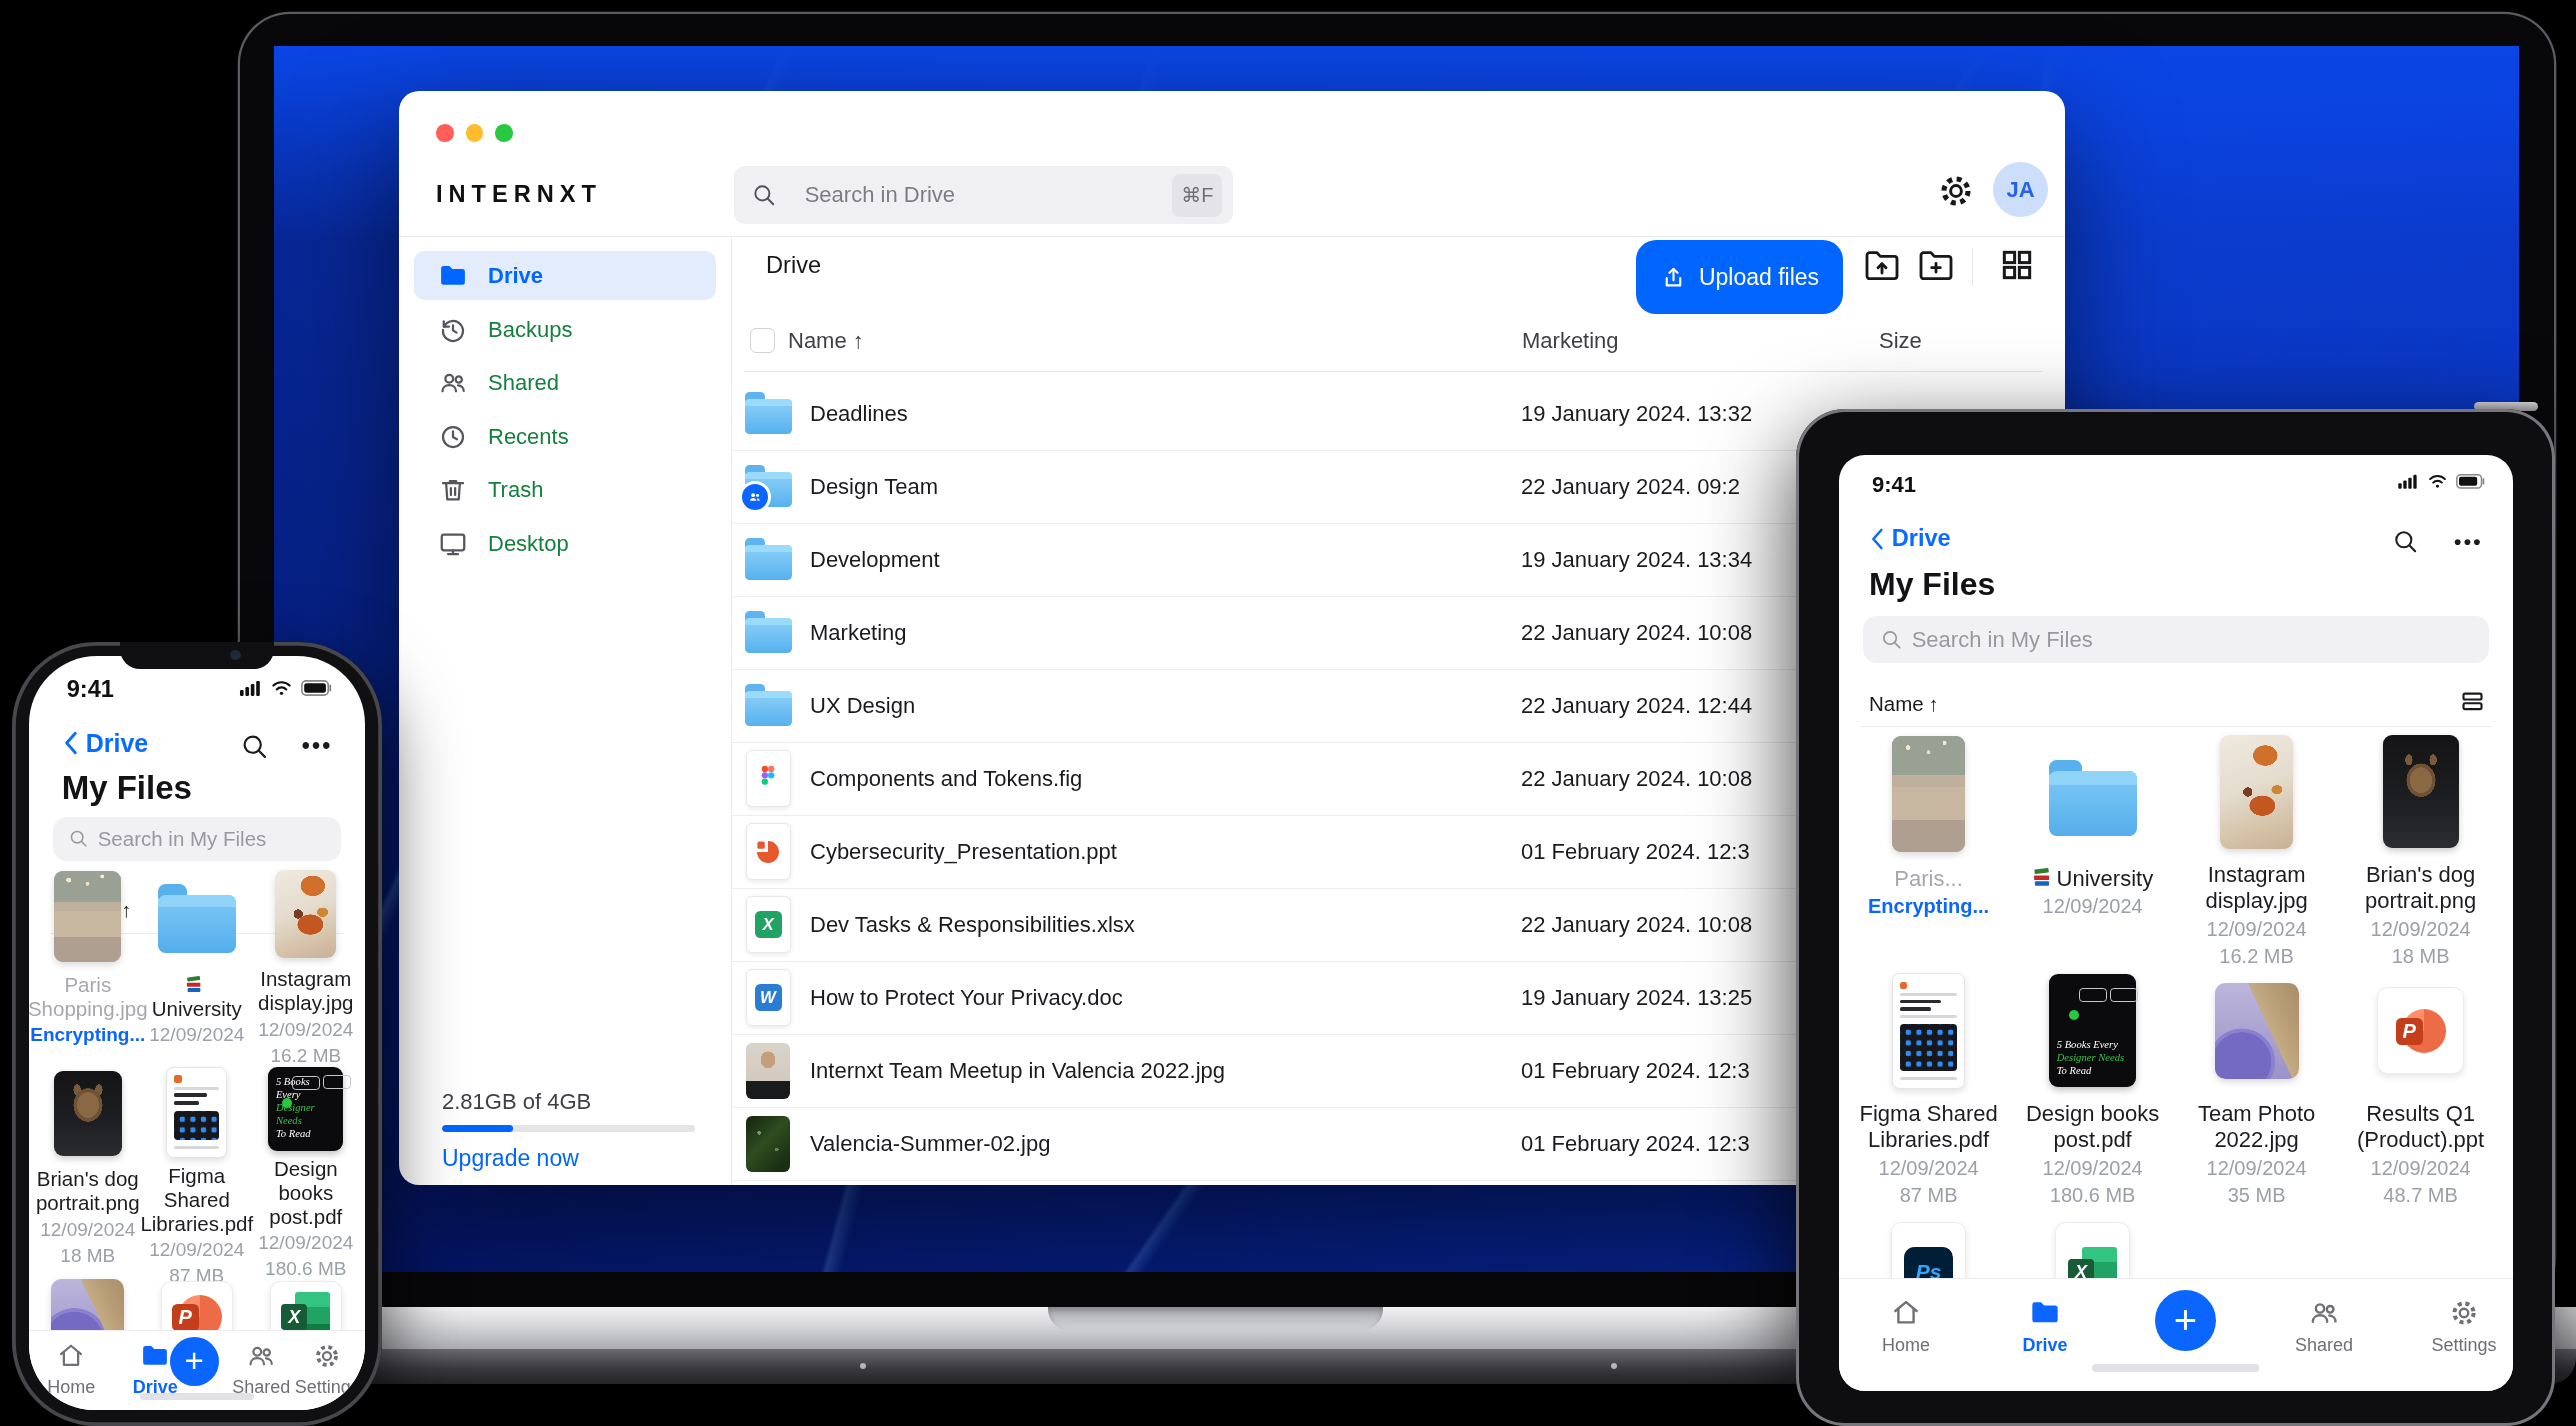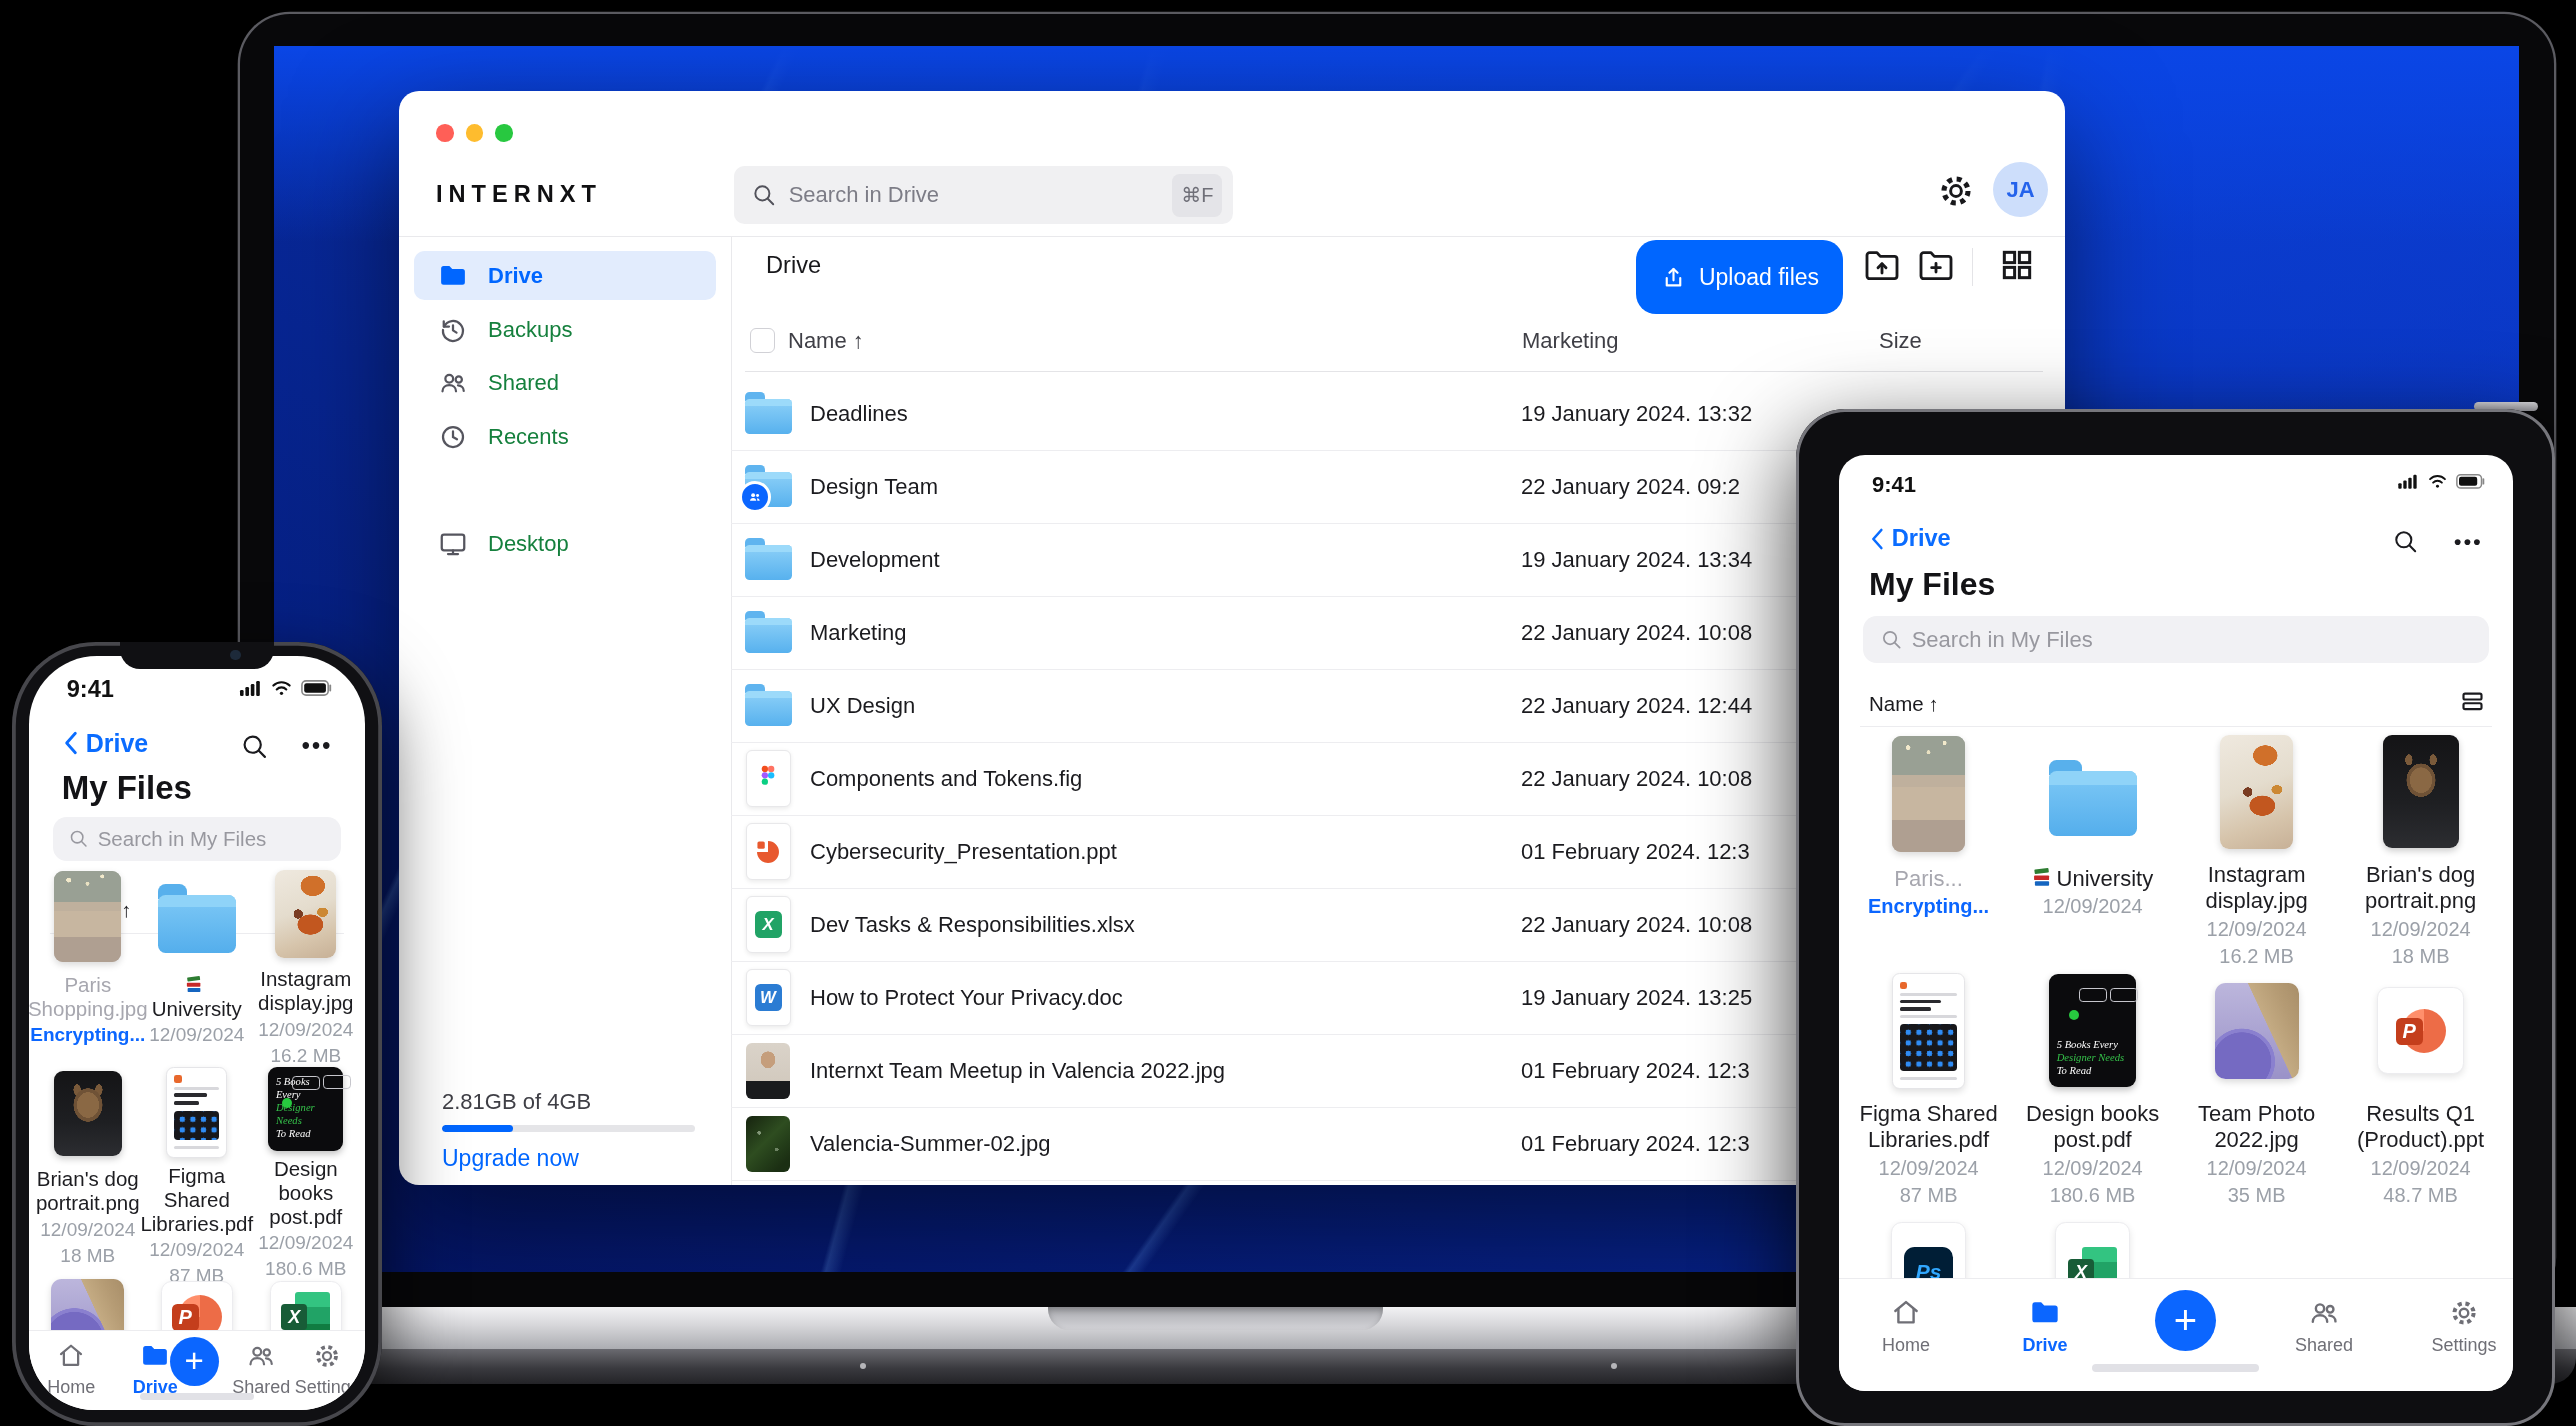--- a/index.html
+++ b/index.html
@@ -30,21 +30,21 @@
   .win{position:absolute;left:399px;top:91px;width:1666px;height:1094px;background:#fff;border-radius:20px;
     box-shadow:0 38px 106px rgba(0,0,0,.5);overflow:hidden;}
   .lights{position:absolute;left:37px;top:33px;display:flex;gap:12px;}
   .lights i{width:17.5px;height:17.5px;border-radius:50%;}
   .lt-r{background:#ff5f57;} .lt-y{background:#febc2e;} .lt-g{background:#28c840;}
   .logo{position:absolute;left:37px;top:90px;font-size:23.6px;font-weight:800;letter-spacing:6px;color:#101012;}
   .win-hdiv{position:absolute;left:0;top:145px;width:100%;height:0.8px;background:#e9e9ec;}
   .sb-vdiv{position:absolute;left:332px;top:145px;width:0.8px;height:949px;background:#e9e9ec;}
   .wsearch{position:absolute;left:335px;top:75px;width:499px;height:58px;background:#f0f0f2;border-radius:10.6px;
     display:flex;align-items:center;padding:0 10.6px 0 16.7px;box-sizing:border-box;}
-  .wsearch .ph{flex:1;margin-left:12px;font-size:22px;color:#7c7c86;}
+  .wsearch .ph{flex:1;margin-left:28px;font-size:22px;color:#7c7c86;}
   .kbd{width:50px;height:43px;background:#e4e4e8;border-radius:7.6px;display:flex;align-items:center;justify-content:center;
     font-size:20px;color:#6f6f78;}
   .gear-btn{position:absolute;left:1538px;top:81px;}
   .avatar{position:absolute;left:1594px;top:71px;width:55px;height:55px;border-radius:50%;background:#cddefb;
     display:flex;align-items:center;justify-content:center;font-size:22px;font-weight:700;color:#2563eb;}
 
   
   .sbi{position:absolute;left:15px;width:302px;height:49px;border-radius:10.6px;display:flex;align-items:center;
     padding-left:24px;box-sizing:border-box;gap:20px;font-size:22px;color:#15803d;}
   .sbi.active{background:#e2ecfd;color:#0066ff;font-weight:600;}
@@ -255,20 +255,29 @@
       </svg>
     <span>Shared</span>
   </div>
   <div class="sbi" style="top:321px">
     <svg width="30" height="30" viewBox="0 0 24 24" fill="none" stroke="currentColor" stroke-width="1.8" stroke-linecap="round">
         <circle cx="12" cy="12" r="8"></circle>
         <path d="M12 7.5V12l3.2 1.8"></path>
       </svg>
     <span>Recents</span>
   </div>
+  <div class="sbi" style="top:374px">
+    <svg width="30" height="30" viewBox="0 0 24 24" fill="none" stroke="currentColor" stroke-width="1.8" stroke-linecap="round" stroke-linejoin="round">
+        <path d="M4 6.5h16"></path>
+        <path d="M9.5 6.5V4.8h5v1.7"></path>
+        <path d="M6.5 6.5l.9 13h9.2l.9-13"></path>
+        <path d="M10.3 10.5v5.5M13.7 10.5v5.5"></path>
+      </svg>
+    <span>Trash</span>
+  </div>
   <div class="sbi" style="top:428px">
     <svg width="30" height="30" viewBox="0 0 24 24" fill="none" stroke="currentColor" stroke-width="1.8" stroke-linecap="round" stroke-linejoin="round">
         <rect x="3" y="4.5" width="18" height="12.5" rx="1.8"></rect>
         <path d="M12 17v3M8 20h8"></path>
       </svg>
     <span>Desktop</span>
   </div>
 
   <div class="stor-text">2.81GB of 4GB</div>
   <div class="stor-bar">

